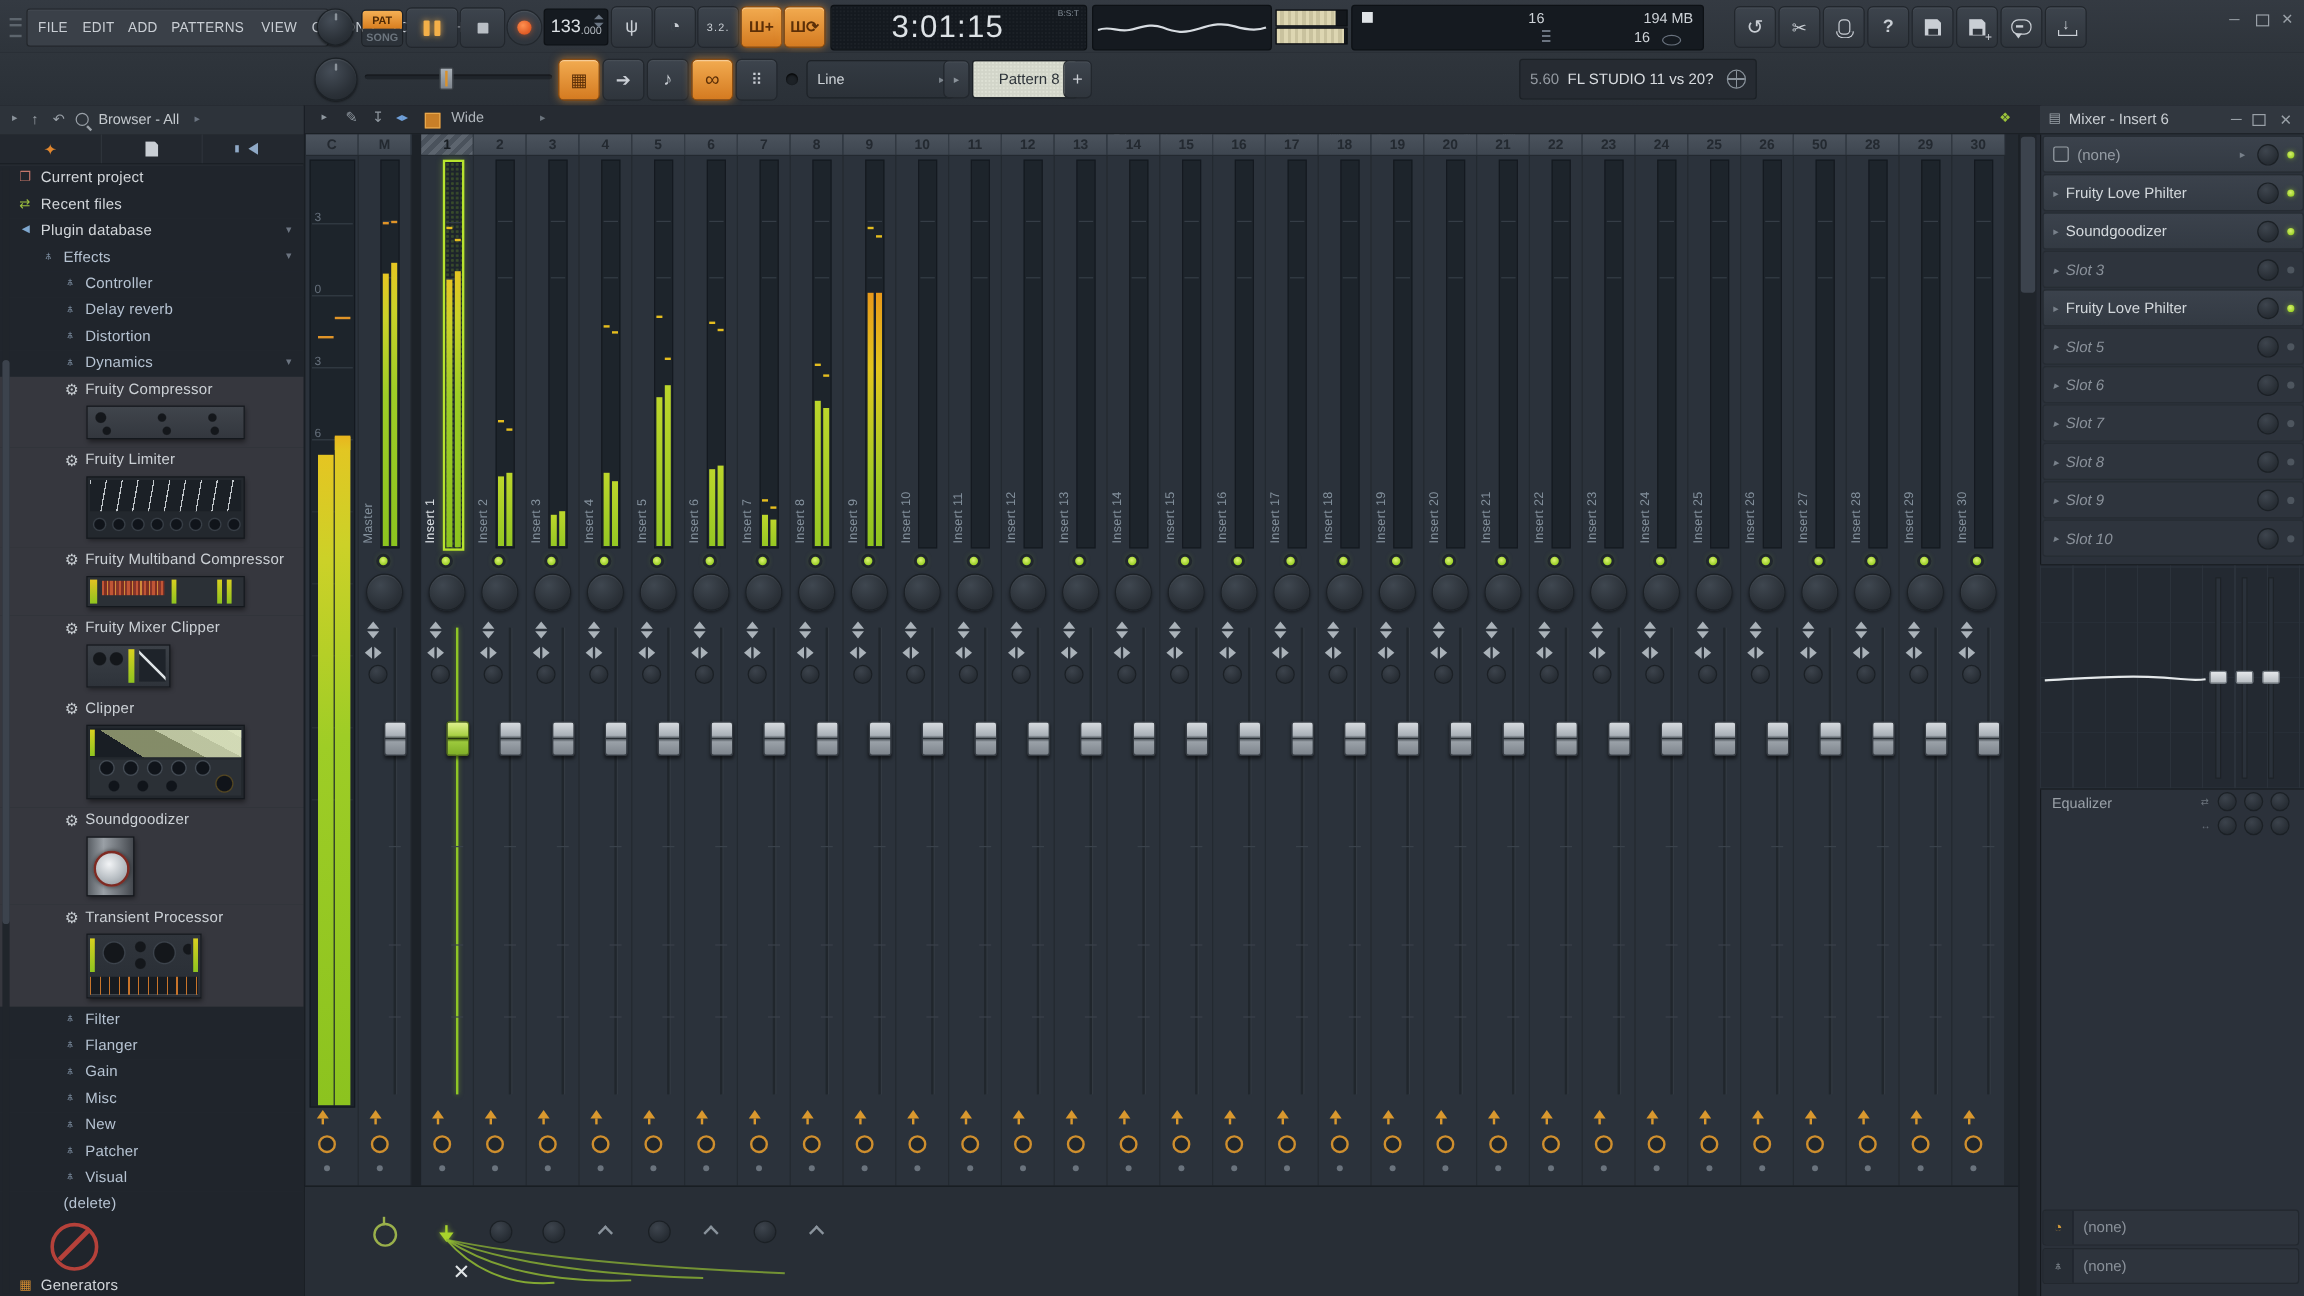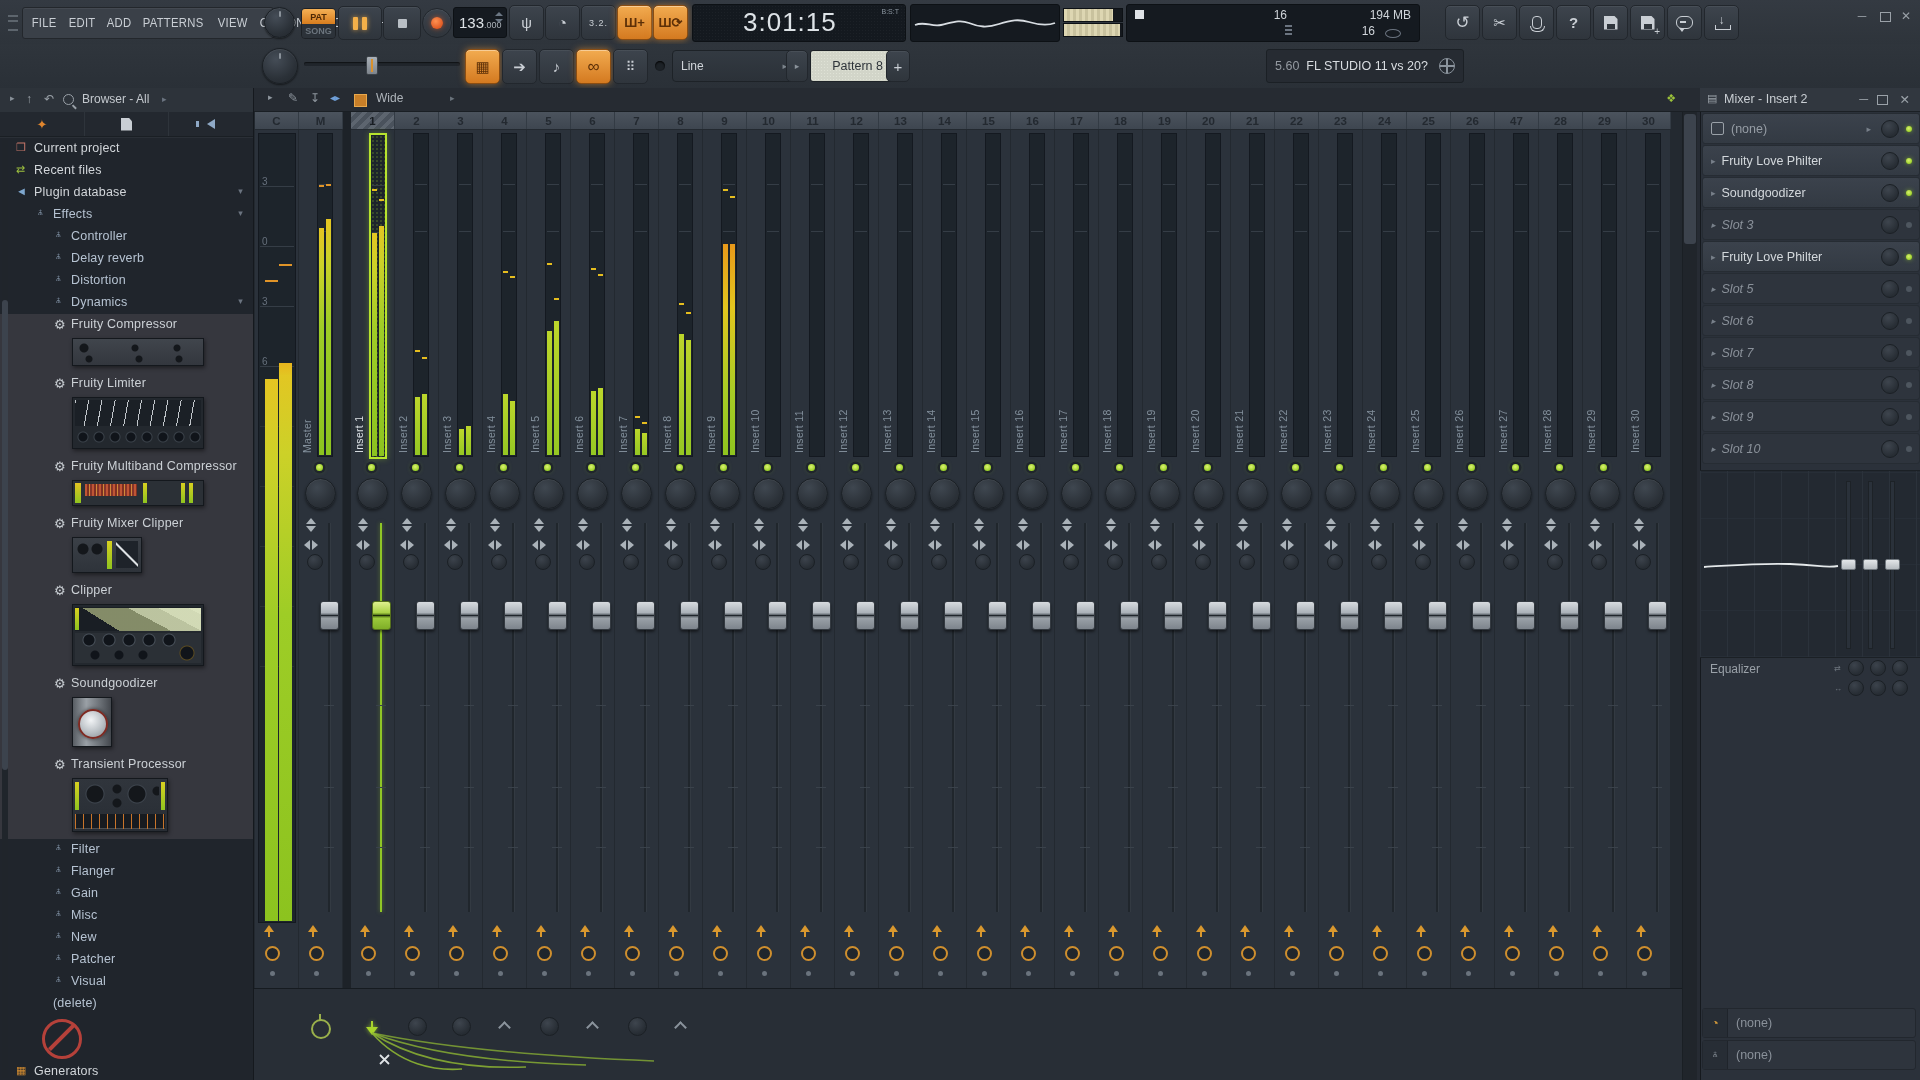--- a/index.html
+++ b/index.html
@@ -1154,21 +1154,21 @@
         <div class="sknob" style="left: 8px; top: 424px;"></div>
         <div class="ftrack" style="left: 29px; top: 393px; height: 389px;"></div>
         <div class="ftick" style="left: 25px; top: 575px;"></div>
         <div class="ftick" style="left: 25px; top: 657px;"></div>
         <div class="ftick" style="left: 25px; top: 717px;"></div>
         <div class="fhandle" style="left: 21px; top: 471px;"></div>
         <div class="oarrow" style="left: 9px; top: 795px;"></div>
         <div class="oring" style="left: 10px; top: 816px;"></div>
         <div class="gdot" style="left: 15px; top: 841px;"></div>
       </div>
-      <div class="numcell" style="left: 1495px; width: 43px;">47</div>
+      <div class="numcell" style="left: 1495px; width: 43px;">50</div>
       <div class="strip" style="left: 1495px; width: 43px;">
         <div class="well" style="left: 18px; top: 3px; width: 14px; height: 322px;">
           <div class="wtick" style="top: 50px;"></div>
           <div class="wtick" style="top: 97px;"></div>
         </div>
         <div class="vlabel" style="left: 2px; top: 255px; height: 68px;">Insert 27</div>
         <div class="led" style="left: 17px; top: 334px;"></div>
         <div class="cknob" style="left: 6px; top: 348px;"></div>
         <div class="dia" style="left: 7px; top: 388px;">
           <div class="tri u"></div>
@@ -1280,21 +1280,21 @@
     </svg>
   </div>
 
   <div class="vscroll" style="left:1682px;top:112px;width:14px;height:968px;border-left:1px solid #1a1f24;">
     <div class="vthumb" style="top:2px;height:130px;width:12px;left:1px;"></div>
   </div>
 
   <div class="fx"></div>
   <div class="fx-title">
     <span style="position:absolute;left:7px;top:4px;color:#9aa1a8;font-size:11px;">▤</span>
-    <span style="position:absolute;left:24px;top:4px;">Mixer - Insert 2</span>
+    <span style="position:absolute;left:24px;top:4px;">Mixer - Insert 6</span>
     <span style="position:absolute;right:52px;top:4px;color:#9aa1a8;">─</span>
     <div class="wbox" style="right:32px;top:7px;position:absolute;border-color:#9aa1a8;"></div>
     <span style="position:absolute;right:10px;top:4px;color:#9aa1a8;">✕</span>
   </div>
   <div id="fx-slots">
       <div class="slot named" style="top: 113px;">
         <div class="abs" style="position: static; width: 11px; height: 11px; border: 1.5px solid rgb(154, 161, 168); margin: 0px 7px 0px 8px; border-radius: 2px;"></div>
         <span style="color: rgb(150, 157, 165);">(none)</span>
         <span class="ar" style="position: absolute; right: 42px;">▸</span>
         <div class="kn"></div>

